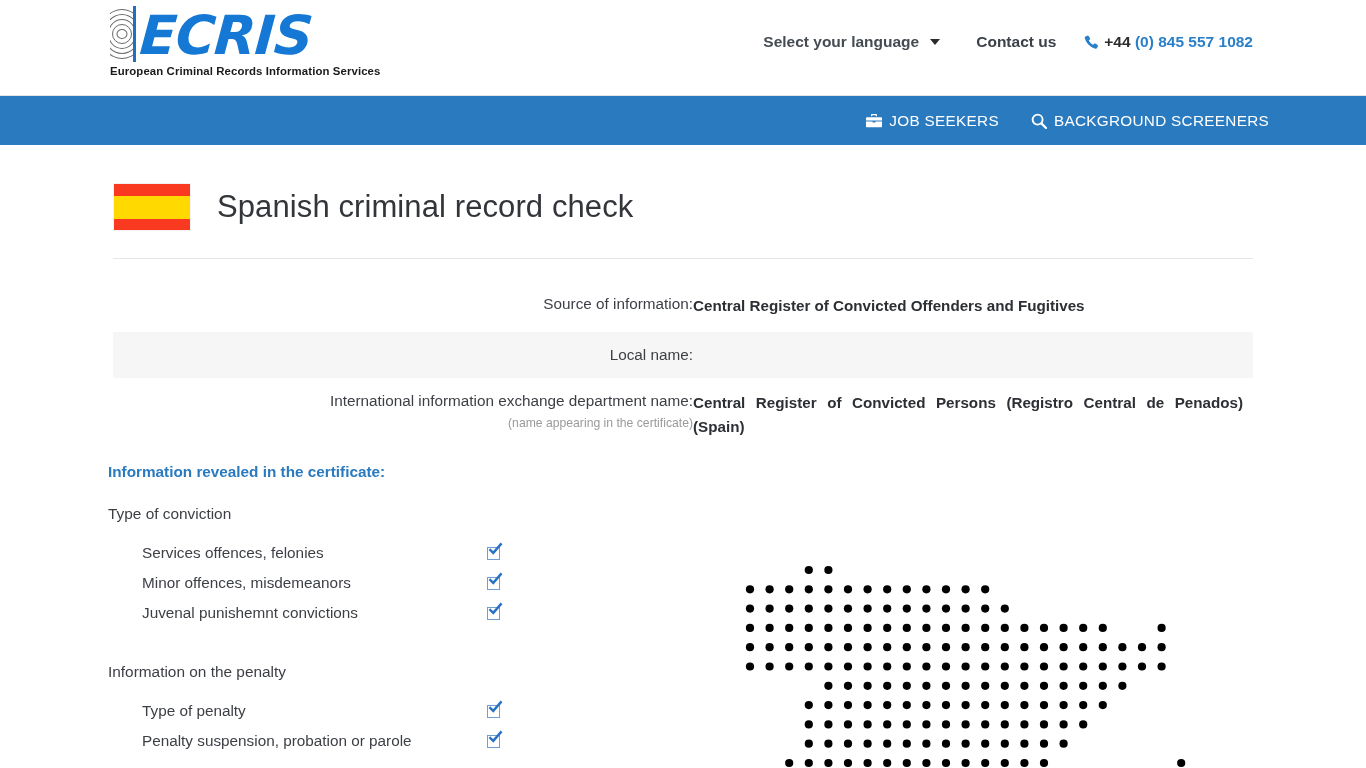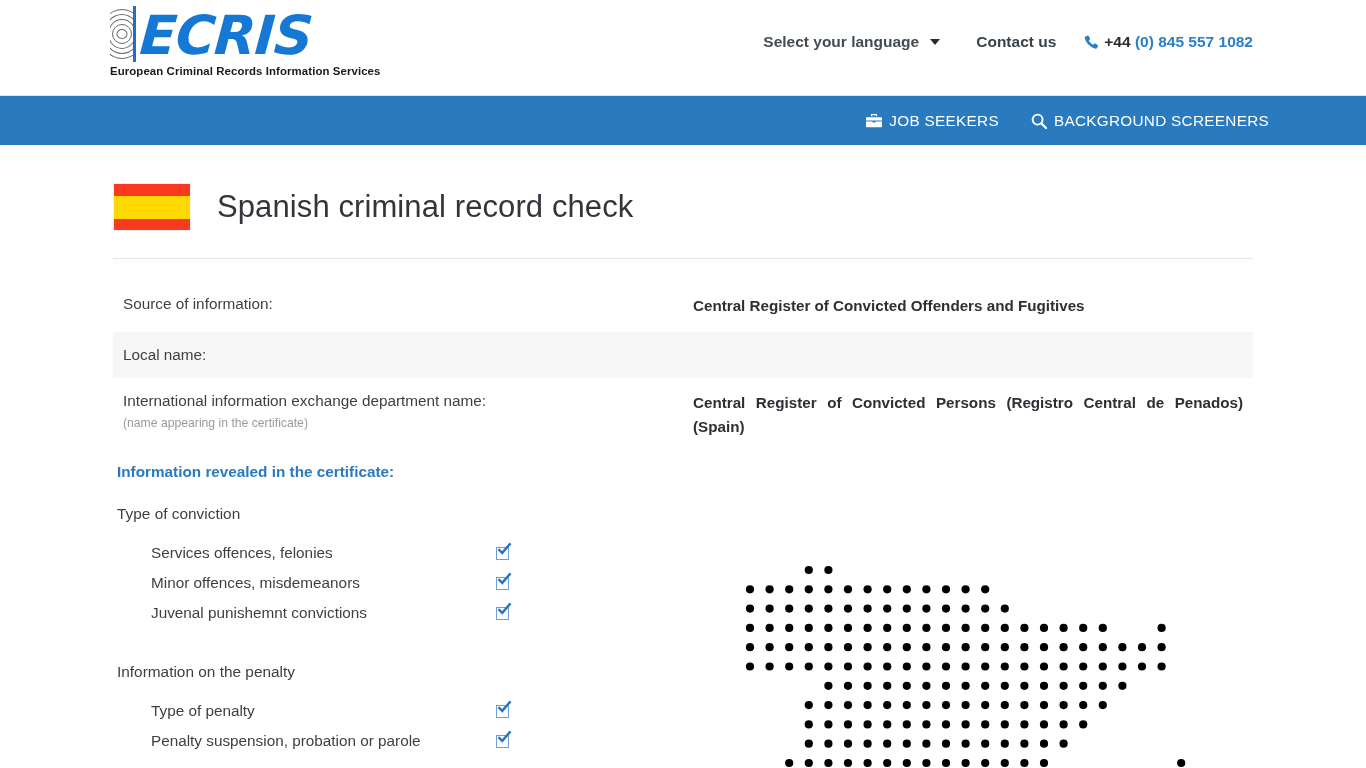--- a/index.html
+++ b/index.html
@@ -153,41 +153,42 @@
     padding: 13px 10px 13px 10px;
     min-height: 44px;
   }
   .info-row.alt { background: #f6f6f6; }
   .info-label {
     width: 570px;
     flex: none;
     font-size: 15.3px;
     color: #3c3f44;
     line-height: 20px;
+    text-align: right;
   }
   .info-sub {
     display: block;
     font-size: 12.2px;
     color: #9a9a9a;
     margin-top: 4px;
     line-height: 16px;
   }
   .info-value {
     flex: 1;
     font-size: 15.2px;
     font-weight: 700;
     color: #2c2f33;
     line-height: 24.5px;
     text-align: justify;
   }
 
   
   .cert-block {
     position: absolute;
-    left: 117px; top: 463px;
+    left: 108px; top: 463px;
     width: 430px;
   }
   .cert-title {
     color: #2a7ac0;
     font-size: 15.3px;
     font-weight: 700;
     margin-bottom: 24px;
   }
   .group-title {
     font-size: 15.4px;

